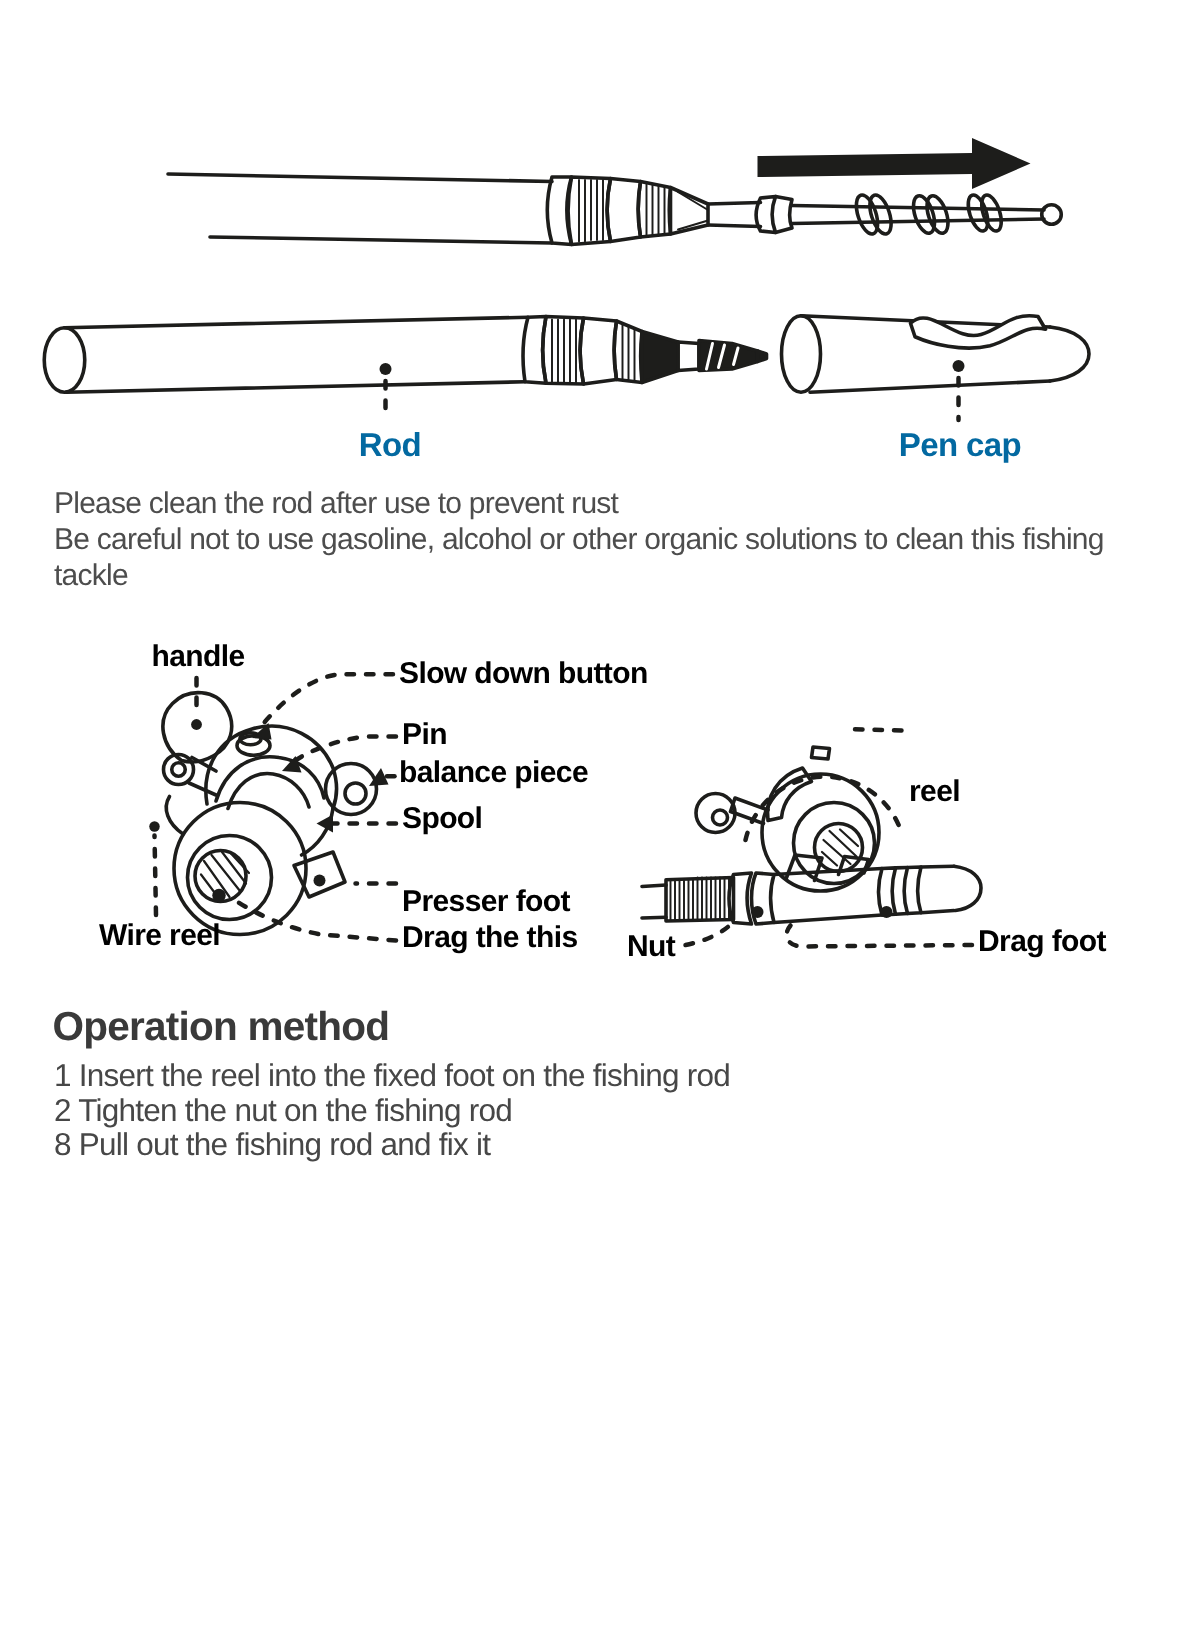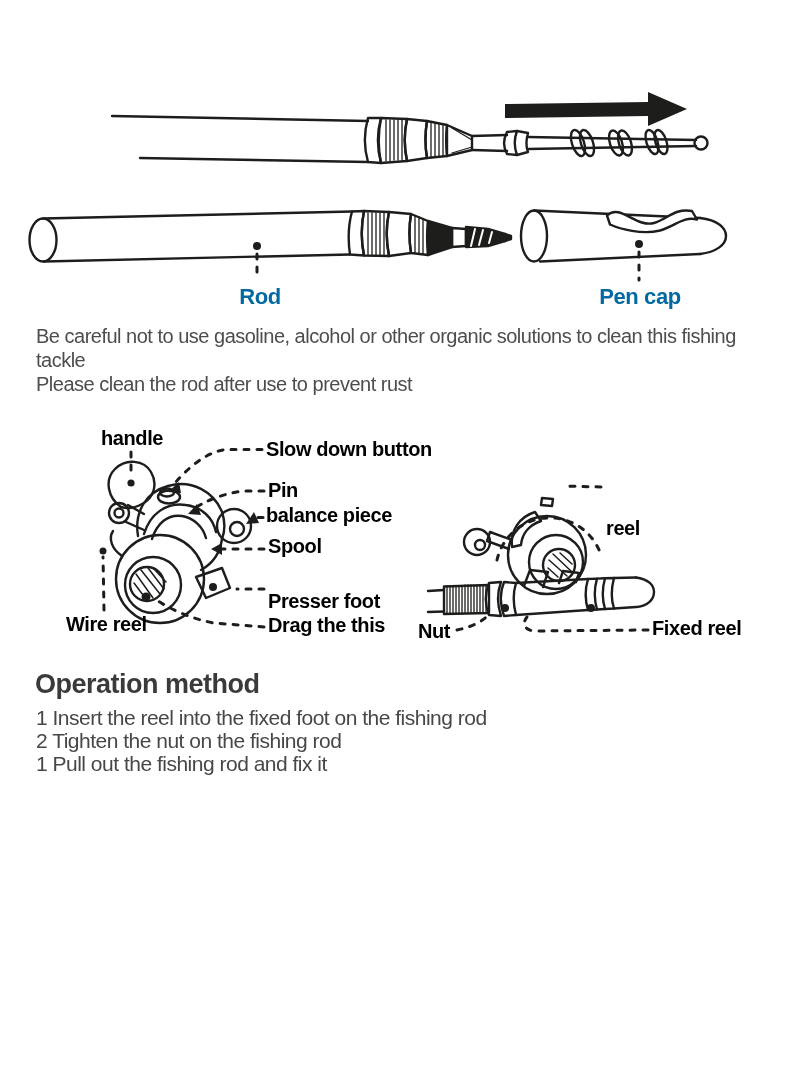--- a/index.html
+++ b/index.html
@@ -189,37 +189,37 @@
       <path d="M497,560 A54,54 0 0 1 601,555"></path>
       <path d="M457,630 C472,627 484,621 490,613"></path>
       <path d="M648,630 L534,631 C524,630 522,623 527,617"></path>
     </g>
   </svg>
 
   <div class="lbl lbl-big" style="left:228px;top:285px;width:64px;">Rod</div>
   <div class="lbl lbl-big" style="left:590px;top:285px;width:100px;">Pen cap</div>
 
   <div class="care">
+    <div>Please clean the rod after use to prevent rust</div>
     <div>Be careful not to use gasoline, alcohol or other organic solutions to clean this fishing tackle</div>
-    <div>Please clean the rod after use to prevent rust</div>
   </div>
 
   <div class="lbl" style="left:101px;top:428px;">handle</div>
   <div class="lbl" style="left:266px;top:439px;">Slow down button</div>
   <div class="lbl" style="left:268px;top:480px;">Pin</div>
   <div class="lbl" style="left:266px;top:505px;">balance piece</div>
   <div class="lbl" style="left:268px;top:536px;">Spool</div>
   <div class="lbl" style="left:268px;top:579px;margin-top:12px;">Presser foot</div>
   <div class="lbl" style="left:66px;top:614px;">Wire reel</div>
   <div class="lbl" style="left:268px;top:615px;">Drag the this</div>
 
   <div class="lbl" style="left:606px;top:475px;margin-top:43px;">reel</div>
   <div class="lbl" style="left:418px;top:621px;">Nut</div>
-  <div class="lbl" style="left:652px;top:618px;">Fixed reel</div>
+  <div class="lbl" style="left:652px;top:618px;">Drag foot</div>
 
   <div class="op-title">Operation method</div>
   <div class="op-steps">
     <div>1 Insert the reel into the fixed foot on the fishing rod</div>
     <div>2 Tighten the nut on the fishing rod</div>
-    <div>1 Pull out the fishing rod and fix it</div>
+    <div>8 Pull out the fishing rod and fix it</div>
   </div>
 
 </div>
 
 </body></html>

